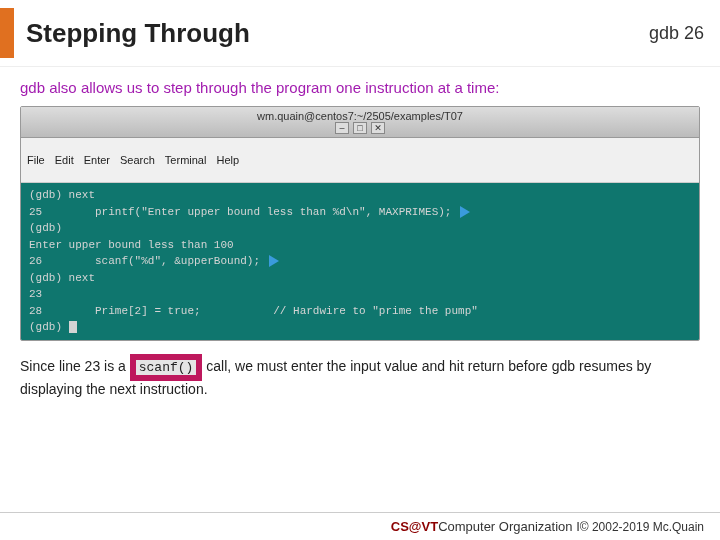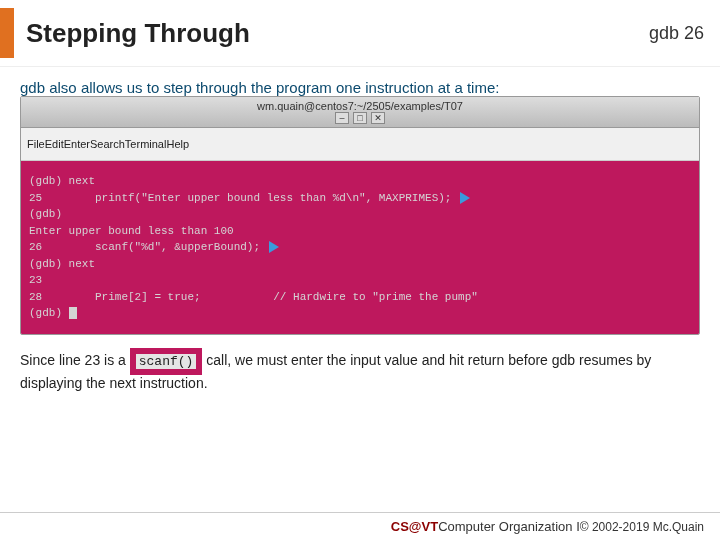--- a/index.html
+++ b/index.html
@@ -51,21 +51,22 @@
       font-weight: normal;
     }
 
     
     #main-content {
       padding: 12px 20px 10px 20px;
     }
 
     #intro-text {
       font-size: 15px;
-      color: #0c4a6e;
+      color: #a21caf;
+      margin-bottom: 10px;
     }
 
     
     #terminal-container {
       border: 1px solid #999;
       border-radius: 2px;
       overflow: hidden;
       margin-bottom: 14px;
     }
 
@@ -99,33 +100,34 @@
       font-size: 9px;
       display: flex;
       align-items: center;
       justify-content: center;
       cursor: pointer;
       color: #333;
     }
 
     #terminal-menubar {
       background: #f0f0f0;
-      padding: 10px 6px;
+      padding: 16px 6px;
       font-size: 11px;
       color: #222;
       display: flex;
+      gap: 10px;
       border-bottom: 1px solid #ccc;
     }
 
     #terminal-body {
-      background: #be185d;
+      background: #0f766e;
       color: #d4d4d4;
       font-family: 'Courier New', monospace;
       font-size: 11px;
-      padding: 12px 8px;
+      padding: 4px 8px;
       line-height: 1.5;
       position: relative;
       min-height: 130px;
     }
 
     .term-line {
       white-space: pre;
       display: block;
     }
 

